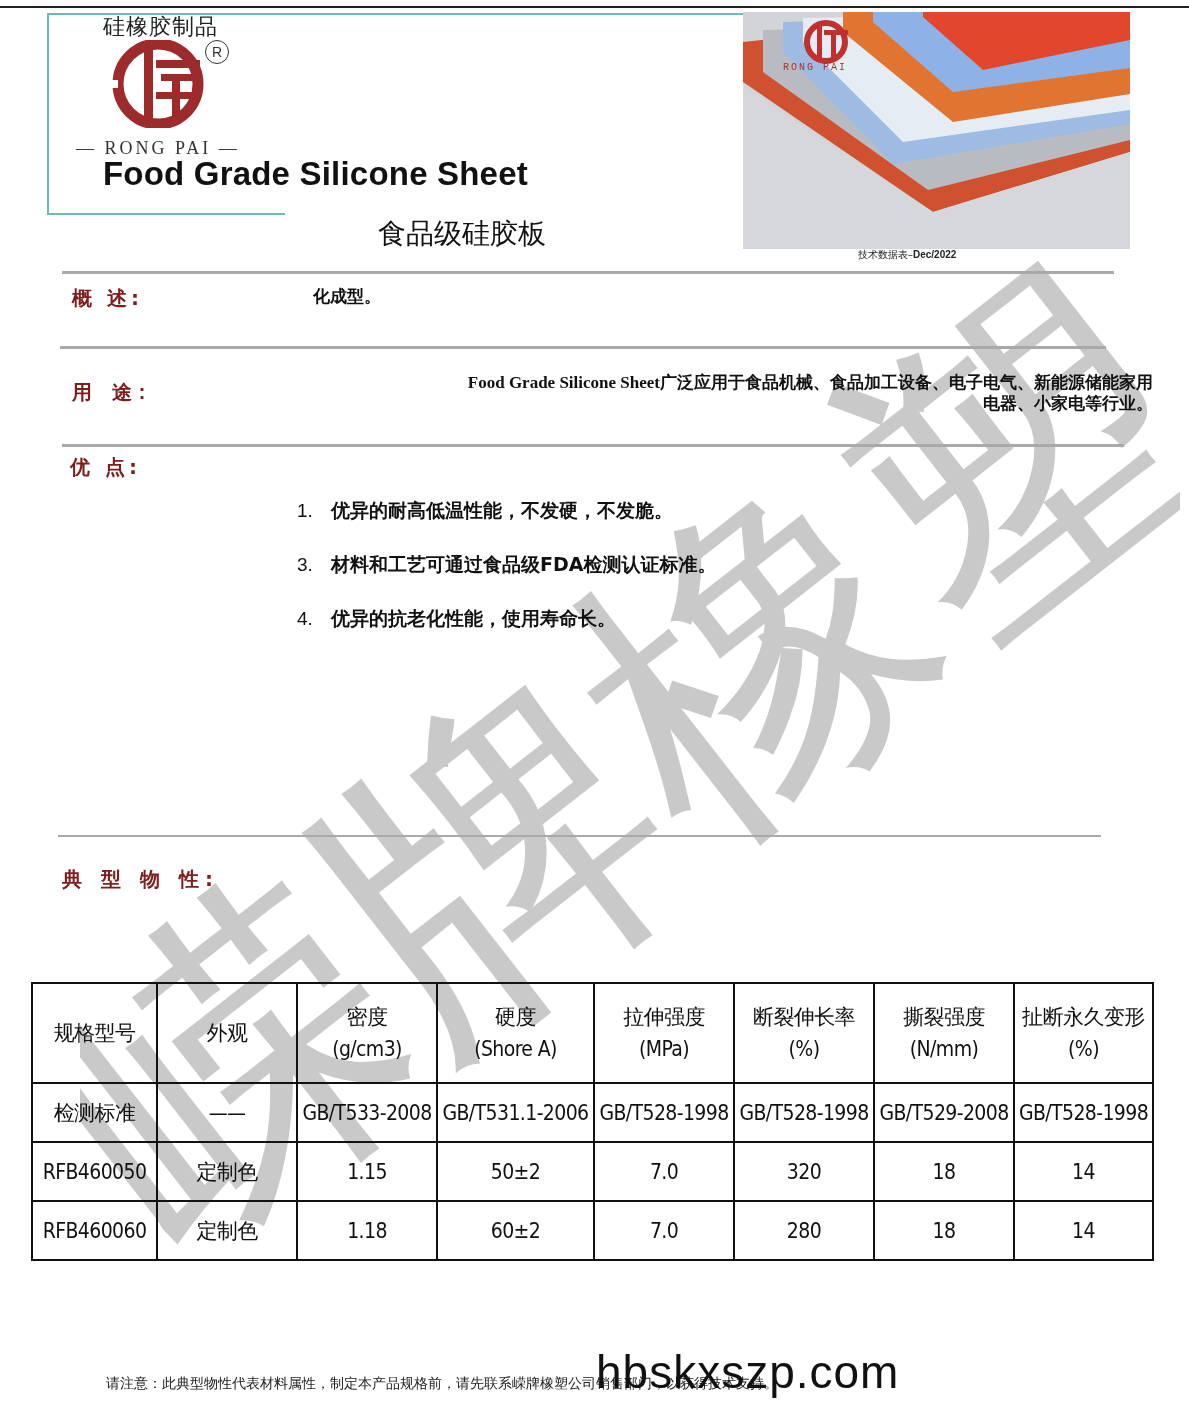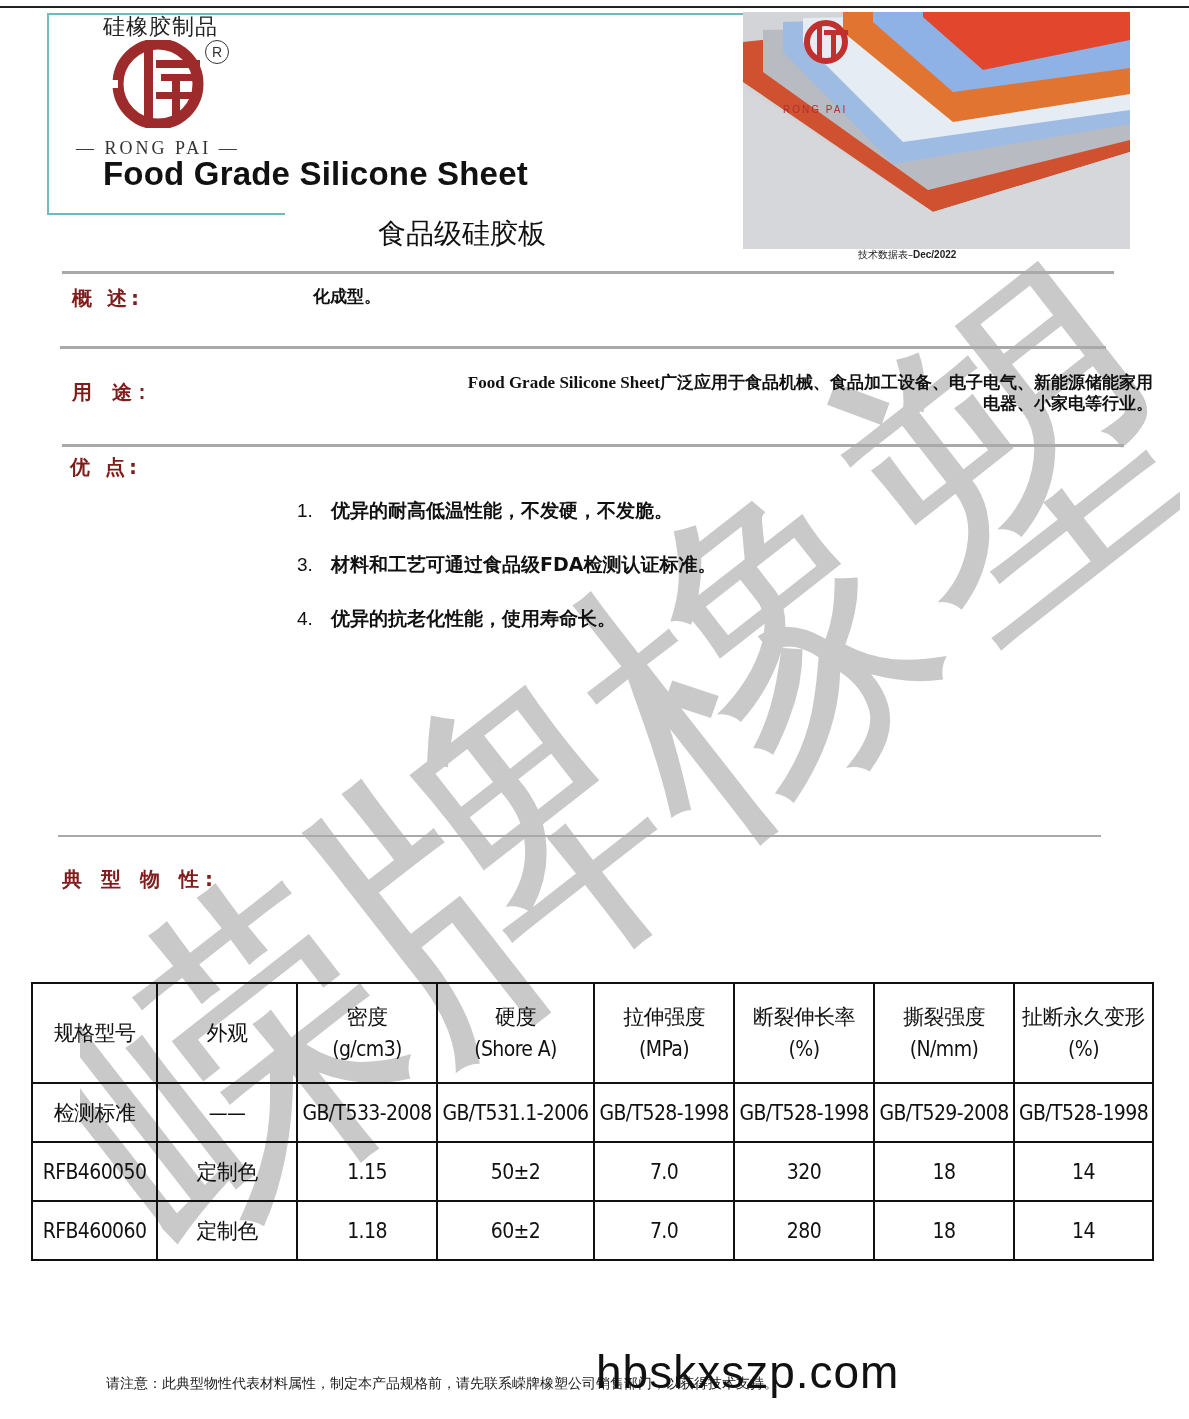--- a/index.html
+++ b/index.html
@@ -113,21 +113,21 @@
       <polygon points="0,75 190,200 387,140 387,237 0,237" fill="#d6d7db"></polygon>
     </svg>
     <div class="abs" style="left:48px;top:8px;">
       <svg width="70" height="46" viewBox="0 0 70 46">
         <circle cx="35" cy="22" r="19" fill="none" stroke="#c0302e" stroke-width="6"></circle>
         <rect x="26" y="2" width="5" height="40" fill="#c0302e"></rect>
         <rect x="33" y="10" width="24" height="5" fill="#c0302e"></rect>
         <rect x="40" y="15" width="5" height="25" fill="#c0302e"></rect>
       </svg>
     </div>
-    <div class="abs" style="left:40px;top:50px;font-family:Liberation Sans, sans-serif;font-size:10px;color:#b03030;letter-spacing:2px;margin-top:42px;">RONG PAI</div>
+    <div class="abs" style="left:40px;top:50px;font-family:Liberation Mono, monospace;font-size:10px;color:#b03030;letter-spacing:2px;">RONG PAI</div>
   </div>
 
   <div class="abs datasheet-date">
     <span>技术数据表–</span><b>Dec/2022</b>
   </div>
 
   <div class="abs rule" style="left:62px;top:271px;width:1052px;"></div>
   <div class="abs label" style="left:72px;top:285px;">概 述:</div>
   <div class="abs para" style="left:313px;top:286px;width:800px;">
     <div>化成型。</div>

